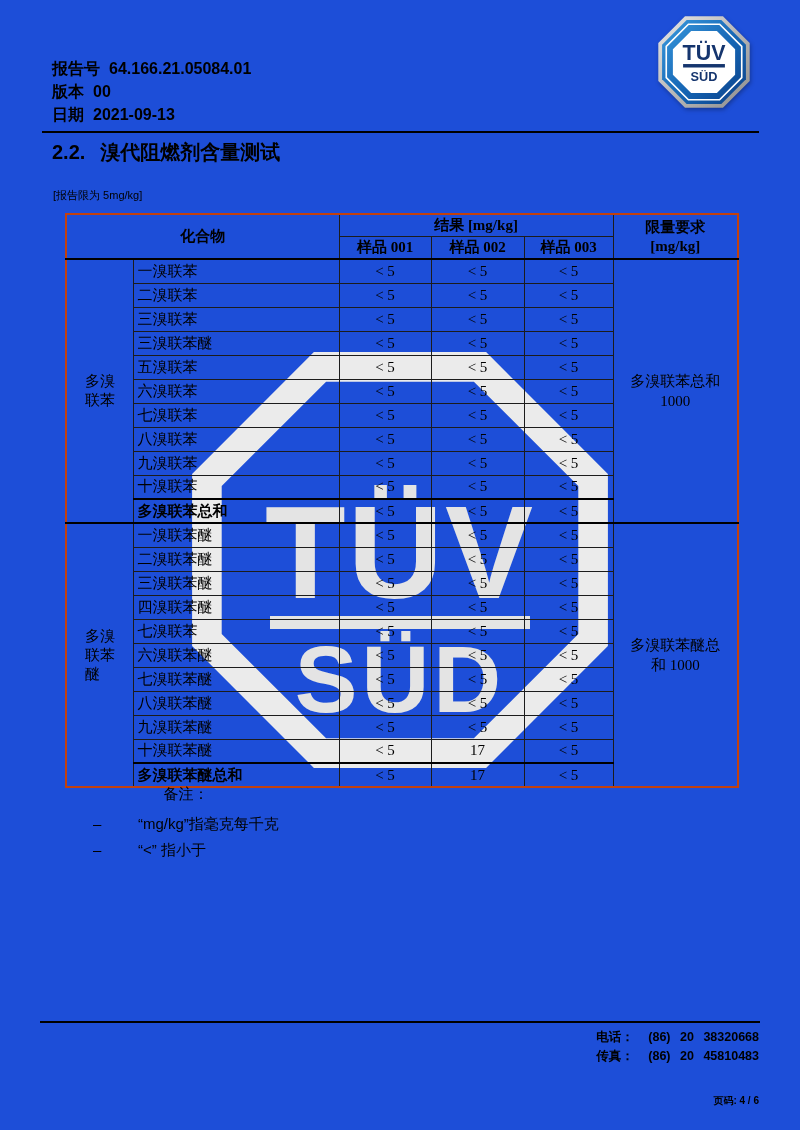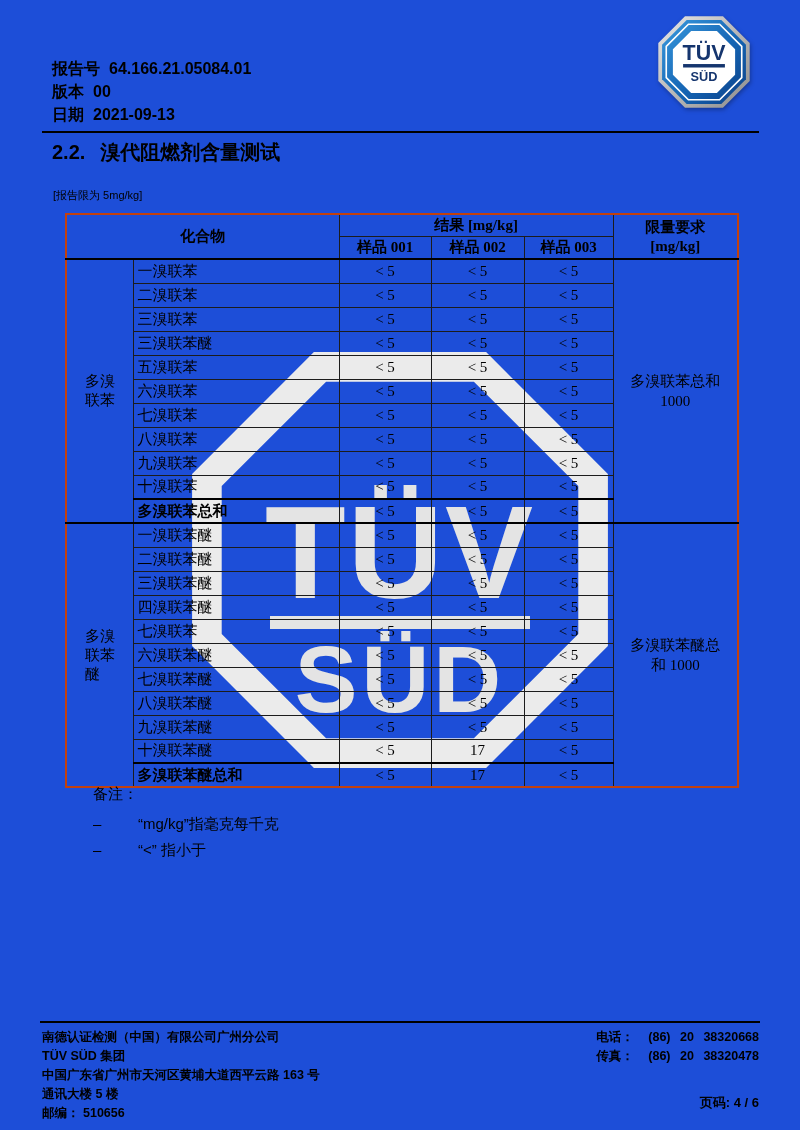--- a/index.html
+++ b/index.html
@@ -55,32 +55,32 @@
   td.group-cell { text-align:left; vertical-align:middle; padding-left:18px; line-height:19px; }
   td.compound-cell { text-align:left; padding-left:4px; }
   td.value-cell { text-align:center; }
   td.limit-cell { text-align:center; vertical-align:middle; line-height:20px; }
   tr.total-row td { border-top:2px solid #000; }
   tr.total-row td.compound-cell { font-weight:bold; }
   tr.group-start td { border-top:2px solid #000; }
 
   
   .notes { position:absolute; left:93px; top:785px; font-size:15px; z-index:1; }
-  .notes .notes-title { margin-bottom:7px; }
+  .notes .notes-title { margin-bottom:7px;text-align:center; }
   .notes .note-item { display:flex; line-height:26px; }
   .notes .note-dash { width:45px; }
 
   
   .foot-rule { position:absolute; left:40px; top:1021px; width:720px; height:2px; background:#000; }
   .footer-left { position:absolute; left:42px; top:1028px; font-size:12.5px; font-weight:600; line-height:19px; }
   .footer-right { position:absolute; right:41px; top:1028px; font-size:12.5px; font-weight:600; line-height:19px; text-align:left; }
   .footer-right .frow { display:flex;align-items:center; }
   .footer-right .flabel { width:52px; }
   .footer-right .fvalue { word-spacing:6px; }
-  .page-number { position:absolute; right:41px; top:1094px; font-size:13px; font-weight:600; }
+  .page-number { position:absolute; right:41px; top:1094px; font-size:10px; font-weight:600; }
 </style>
 </head>
 <body>
 
 <div class="page">
 
   <div class="report-head">
     <div class="hline">
       <span class="hlabel">报告号</span><span>64.166.21.05084.01</span>
     </div>
@@ -309,32 +309,25 @@
       <span class="note-dash">–</span>
       <span>“mg/kg”指毫克每千克</span>
     </div>
     <div class="note-item">
       <span class="note-dash">–</span>
       <span>“&lt;” 指小于</span>
     </div>
   </div>
 
   <div class="foot-rule"></div>
-  <div class="footer-left">
-    <div>南德认证检测（中国）有限公司广州分公司</div>
-    <div>TÜV SÜD 集团</div>
-    <div>中国广东省广州市天河区黄埔大道西平云路 163 号</div>
-    <div>通讯大楼 5 楼</div>
-    <div>邮编：  510656</div>
-  </div>
   <div class="footer-right">
     <div class="frow">
       <span class="flabel">电话：</span>
       <span class="fvalue">(86) 20 38320668</span>
     </div>
     <div class="frow">
       <span class="flabel">传真：</span>
-      <span class="fvalue">(86) 20 38320478</span>
+      <span class="fvalue">(86) 20 45810483</span>
     </div>
   </div>
   <div class="page-number">页码: 4 /  6</div>
 
 </div>
 
 </body></html>

